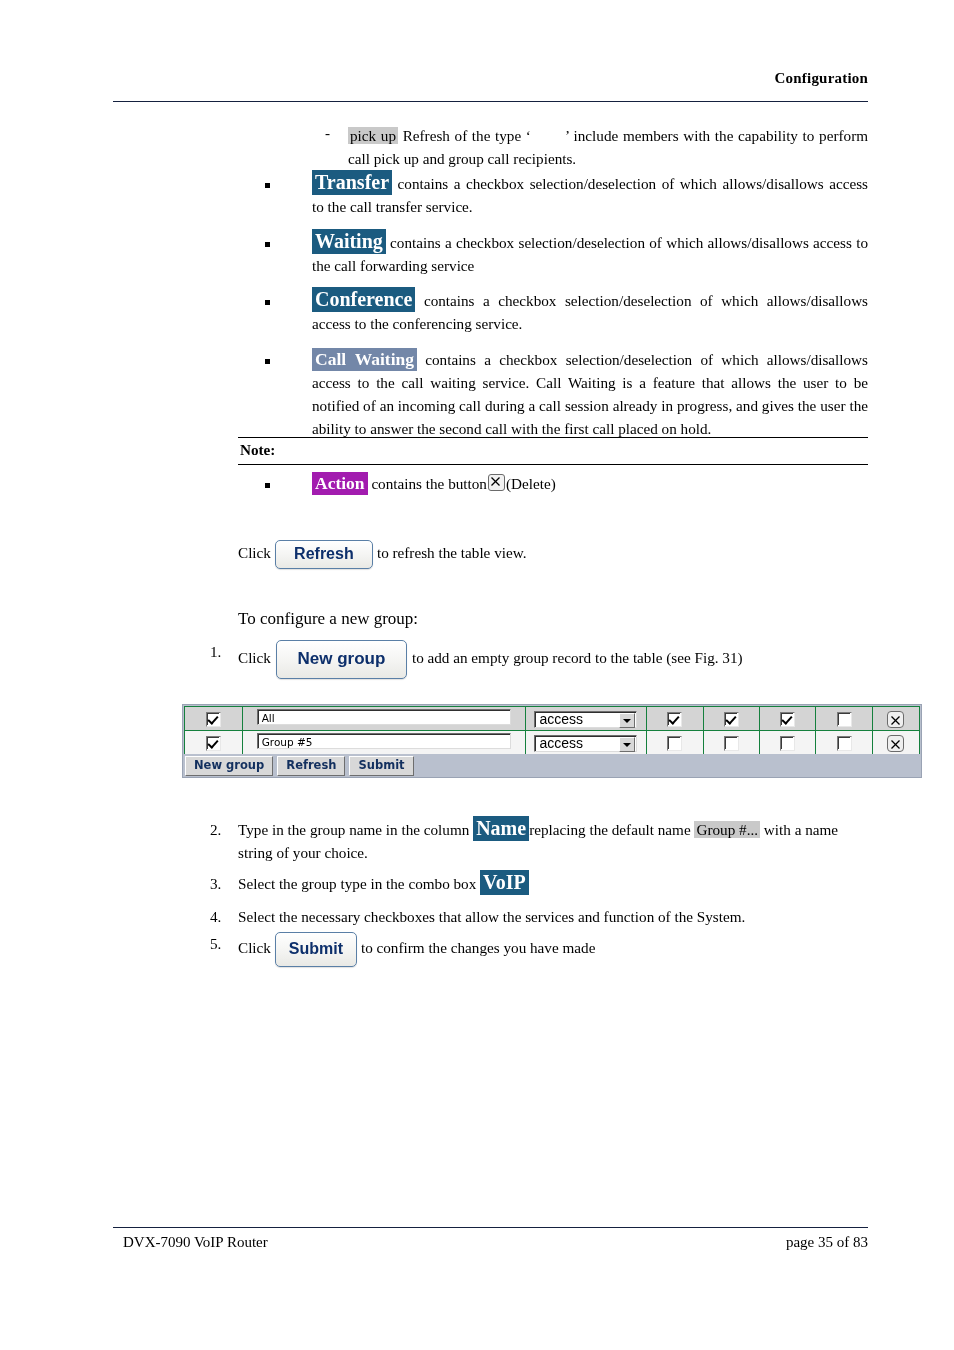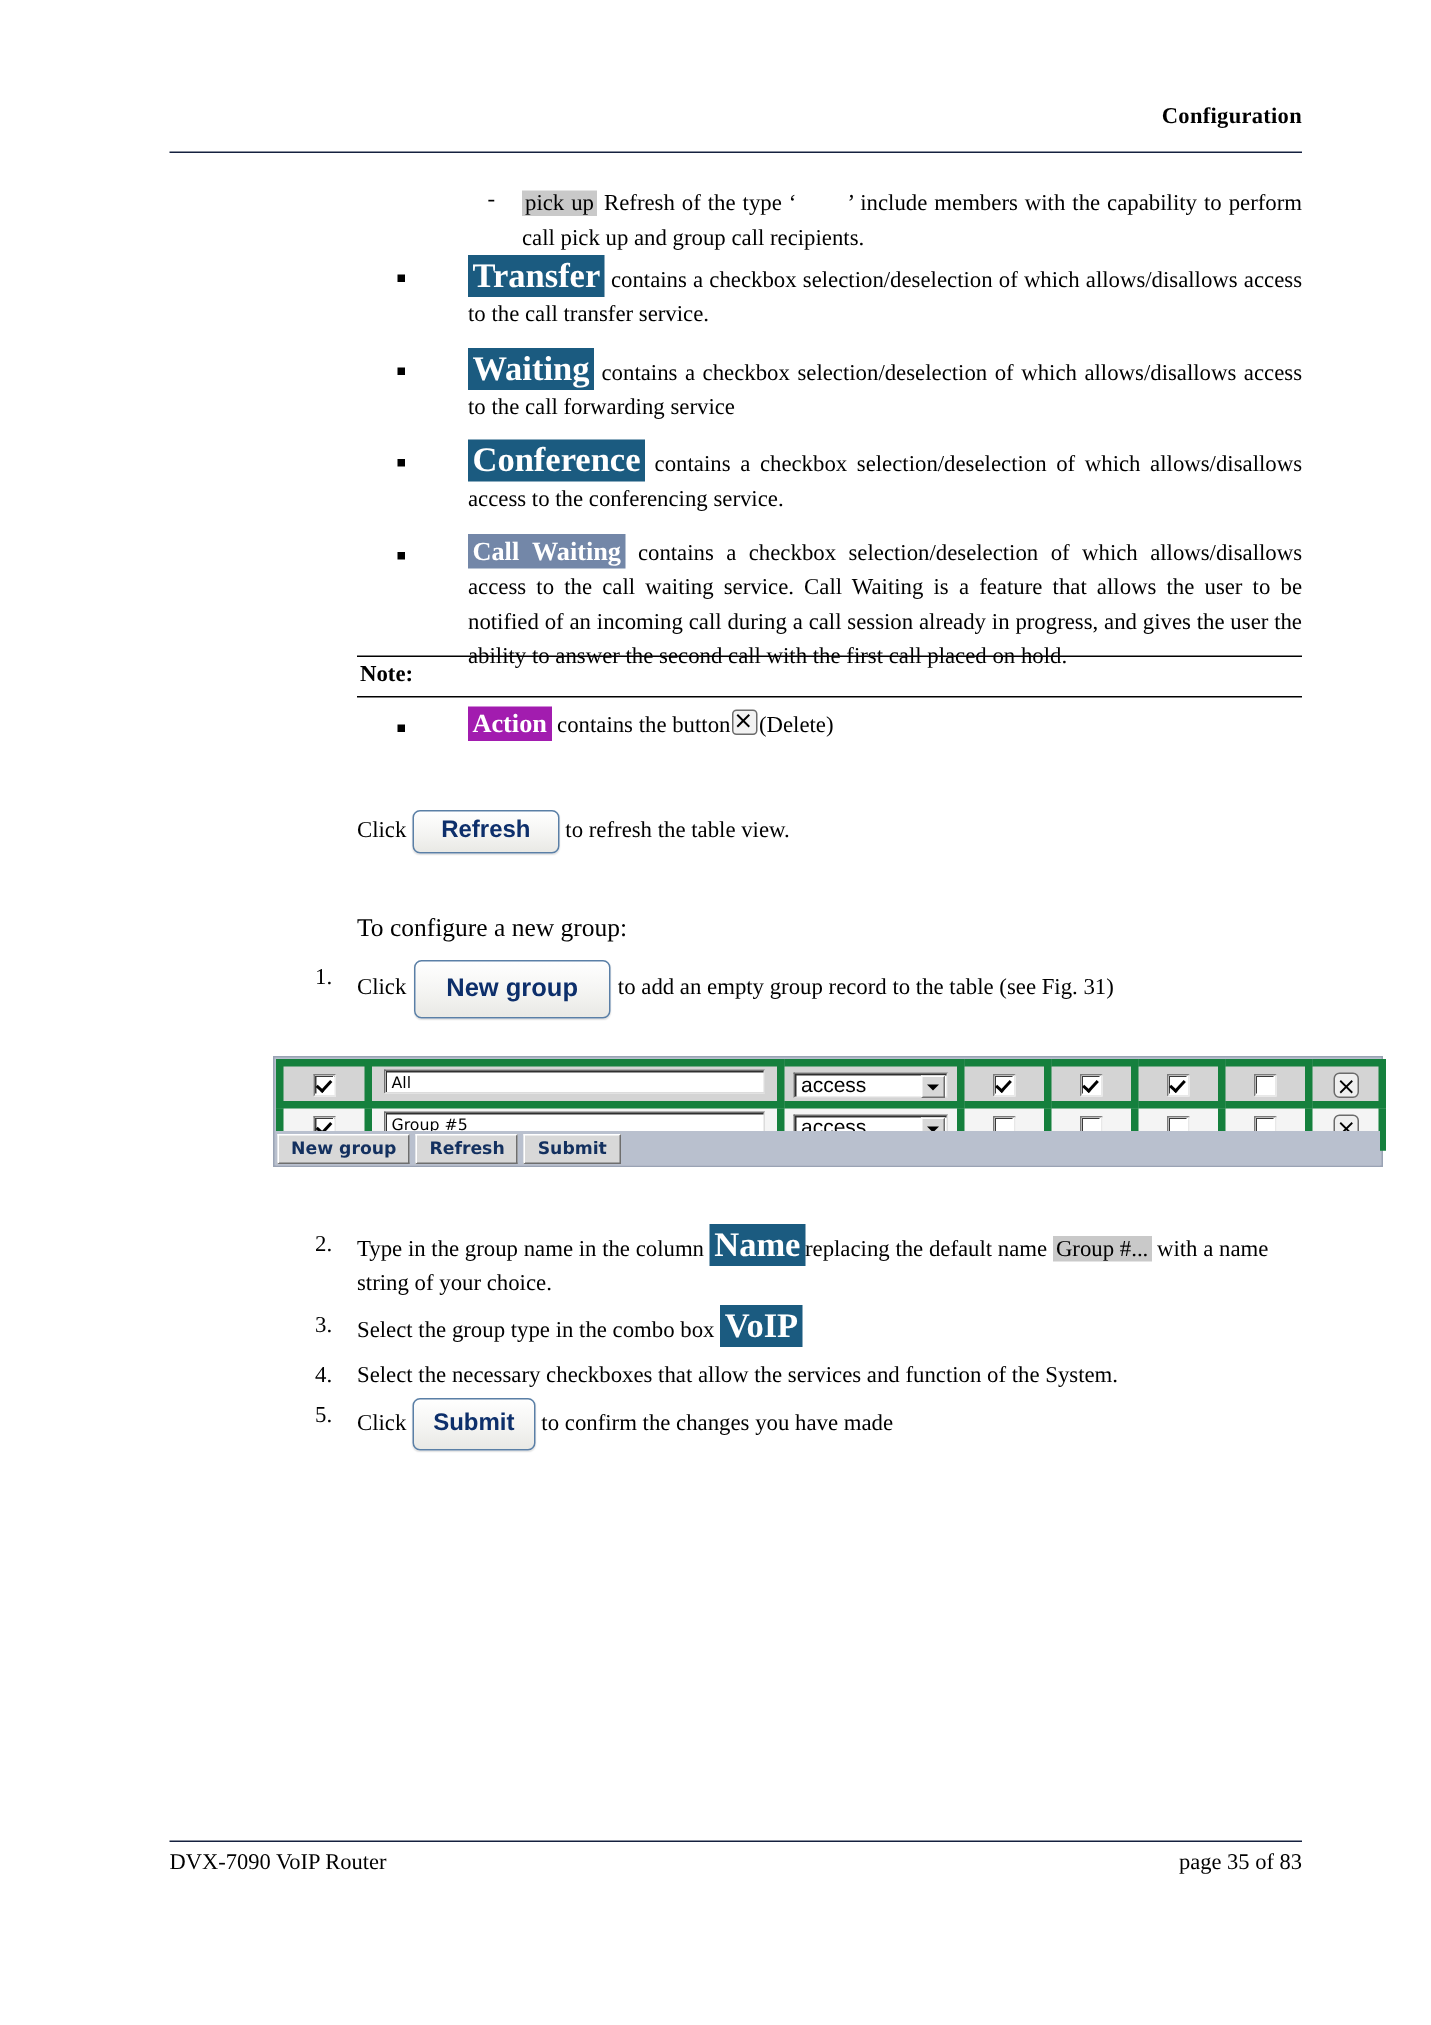--- a/index.html
+++ b/index.html
@@ -96,21 +96,21 @@
     margin-left: 47px;
     font-size: 15.2px;
     line-height: 1.53;
     text-align: justify;
   }
 
   .hl-teal {
     background: #1b5b80;
     color: #ffffff;
     font-weight: bold;
-    font-size: 23px;
+    font-size: 20px;
     padding: 1px 3px 2px 3px;
     line-height: 1;
   }
   .hl-steel {
     background: #a21caf;
     color: #ffffff;
     font-weight: bold;
     font-size: 17.5px;
     padding: 1px 3px 2px 3px;
     line-height: 1;
@@ -250,21 +250,21 @@
   }
   .fig-table {
     position: absolute;
     left: 1px;
     top: 1px;
     width: 736px;
     border-collapse: collapse;
     table-layout: fixed;
   }
   .fig-table td {
-    border: 5px solid #15803d;
+    border: 1px solid #15803d;
     height: 23px;
     padding: 0;
     text-align: center;
     vertical-align: middle;
   }
   .fig-row-1 td { background: #d4d4d4; }
   .fig-row-2 td { background: #f4f4f4; }
 
   .cell-check  { width: 54px; }
   .cell-name   { width: 270px; }
@@ -421,21 +421,21 @@
     width: 755px;
     border-top: 1.6px solid #15213f;
   }
   .footer {
     position: absolute;
     left: 113px;
     top: 1234px;
     width: 755px;
     font-size: 15px;
   }
-  .footer-left { float: left; }
+  .footer-left { float: left; margin-left: 10px; }
   .footer-right { float: right; }
 </style>
 </head>
 <body>
 
 <div class="page">
 
   <div class="header">
     <div class="header-title">Configuration</div>
   </div>

